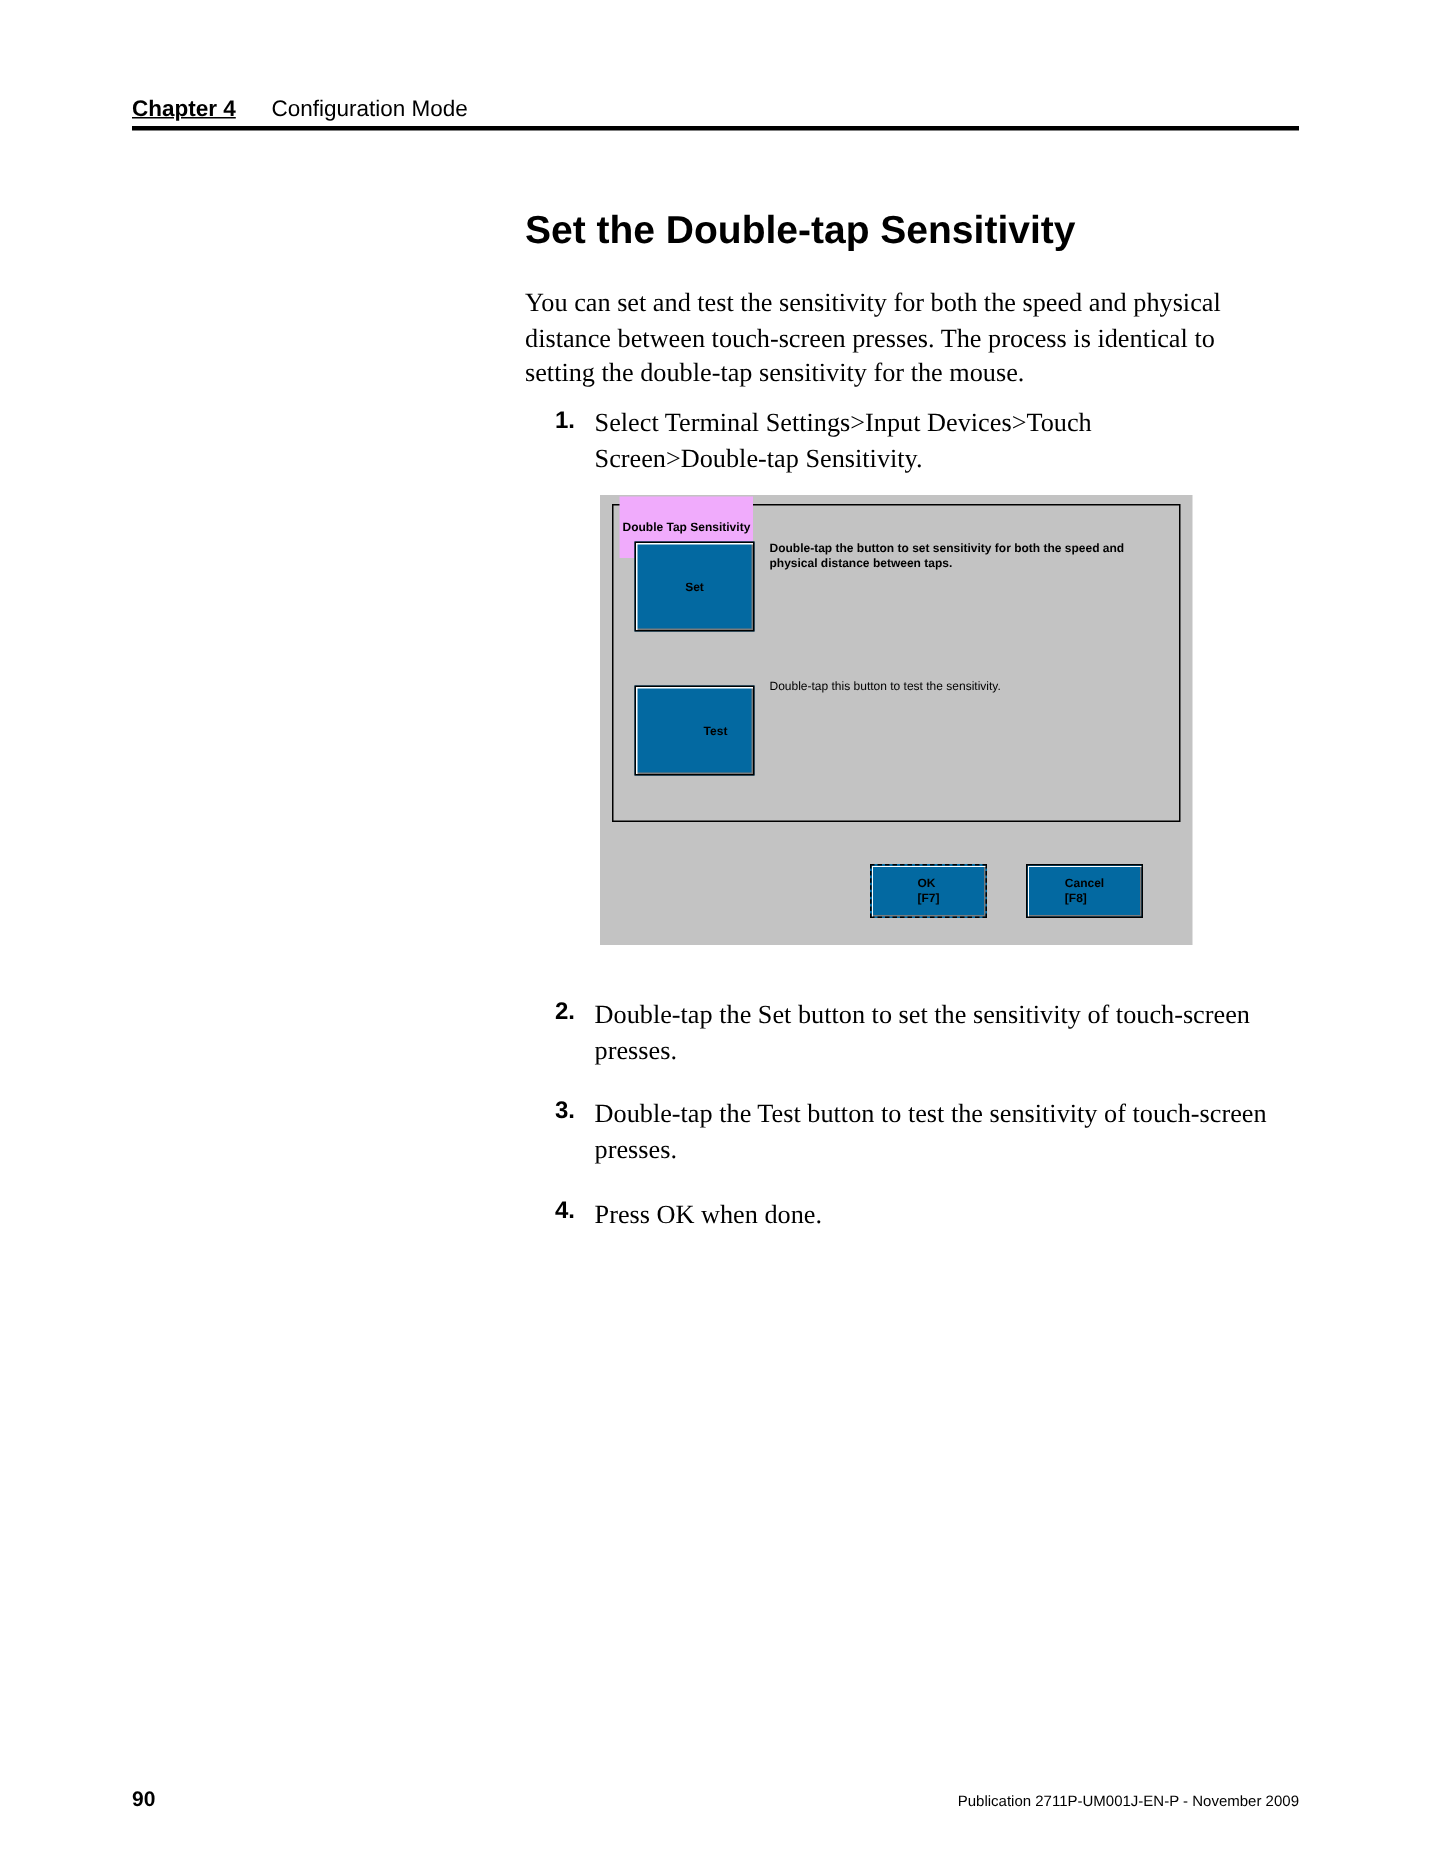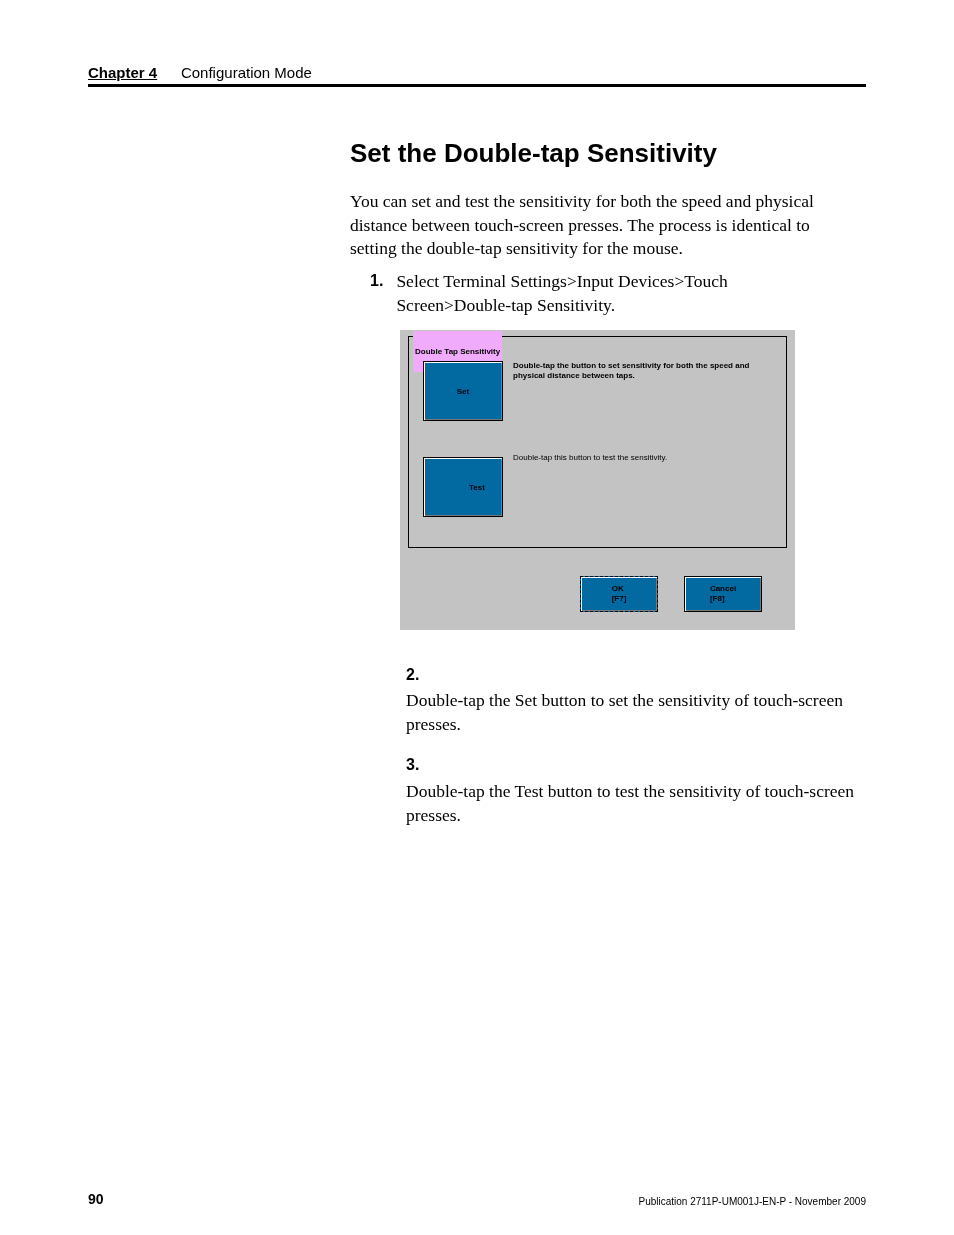--- a/index.html
+++ b/index.html
@@ -22,21 +22,21 @@
   .btn { position: absolute; background: #0369a1; border: 1px solid #000; box-shadow: inset 1px 1px 0 #fff, inset -1px -1px 0 #7a7a7a; font-size: 8px; display: flex; align-items: center; justify-content: center; font-weight: bold; }
   .btn .blist { display: block; text-align: left; line-height: 1.2; }
   .set-btn { top: 24px; left: 14px; width: 80px; height: 60px; }
   .test-btn { top: 120px; left: 14px; width: 80px; height: 60px; padding-left: 28px; }
   .set-desc { position: absolute; top: 24px; left: 104px; width: 262px; font-size: 8px; line-height: 1.2; font-weight: bold; }
   .test-desc { position: absolute; top: 116px; left: 104px; width: 262px; font-size: 8px; line-height: 1.2; }
   .ok-btn { bottom: 18px; left: 180px; width: 78px; height: 36px; border-style: dashed; }
   .cancel-btn { bottom: 18px; left: 284px; width: 78px; height: 36px; }
 
   .steps-rest { position: absolute; top: 664px; left: 370px; width: 486px; font-size: 17.5px; line-height: 1.38; }
-  .step { margin-bottom: 18px; margin-left: 36px; }
+  .step { margin-bottom: 18px; }
   .step .num { font-weight: bold; display: inline-block; width: 22px; font-family: Arial, Helvetica, sans-serif; font-size: 16px; vertical-align: top; }
   .step .txt { display: inline-block; width: 450px; vertical-align: top; }
   .step .extra { margin-left: 22px; width: 460px; margin-top: 6px; }
 
   .footer-page { position: absolute; bottom: 28px; left: 88px; font-family: Arial, Helvetica, sans-serif; font-weight: bold; font-size: 14px; }
   .footer-pub { position: absolute; bottom: 28px; right: 88px; font-family: Arial, Helvetica, sans-serif; font-size: 10px; }
 </style>
 </head>
 <body>
 
@@ -85,17 +85,21 @@
 
   <div class="steps-rest">
     <div class="step">
       <span class="num">2.</span>
       <span class="txt">Double-tap the Set button to set the sensitivity of touch-screen presses.</span>
     </div>
     <div class="step">
       <span class="num">3.</span>
       <span class="txt">Double-tap the Test button to test the sensitivity of touch-screen presses.</span>
     </div>
+    <div class="step">
+      <span class="num">4.</span>
+      <span class="txt">Press OK when done.</span>
+    </div>
   </div>
 
   <div class="footer-page">90</div>
   <div class="footer-pub">Publication 2711P-UM001J-EN-P - November 2009</div>
 </div>
 
 </body></html>

